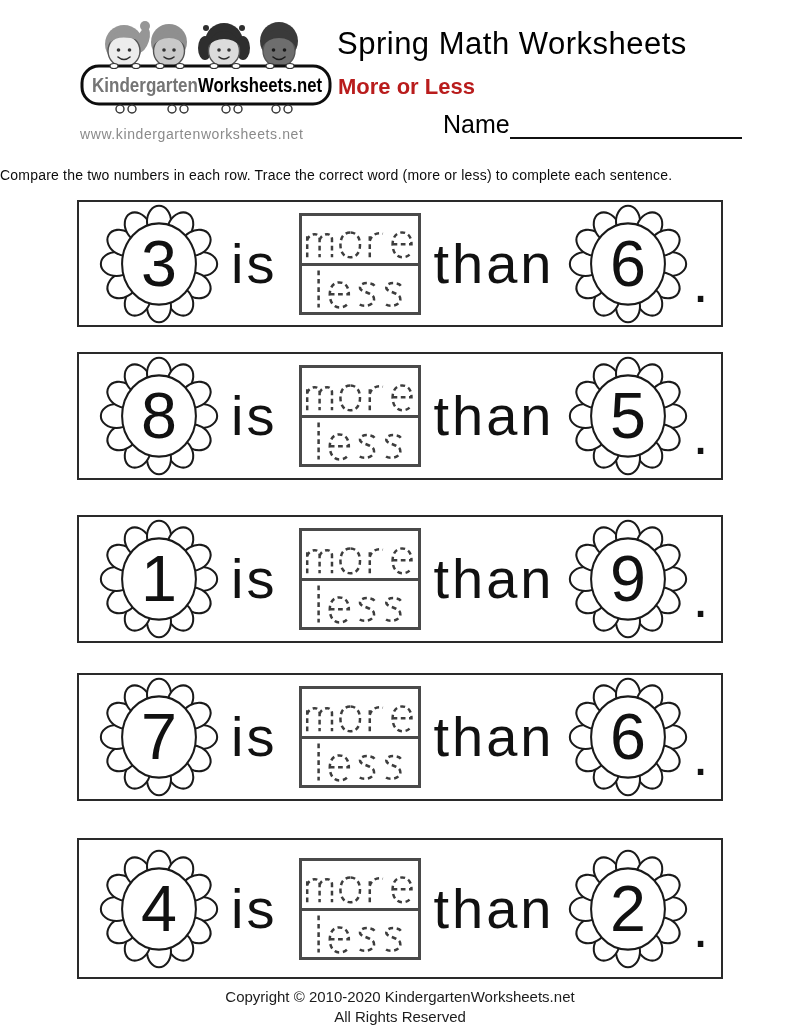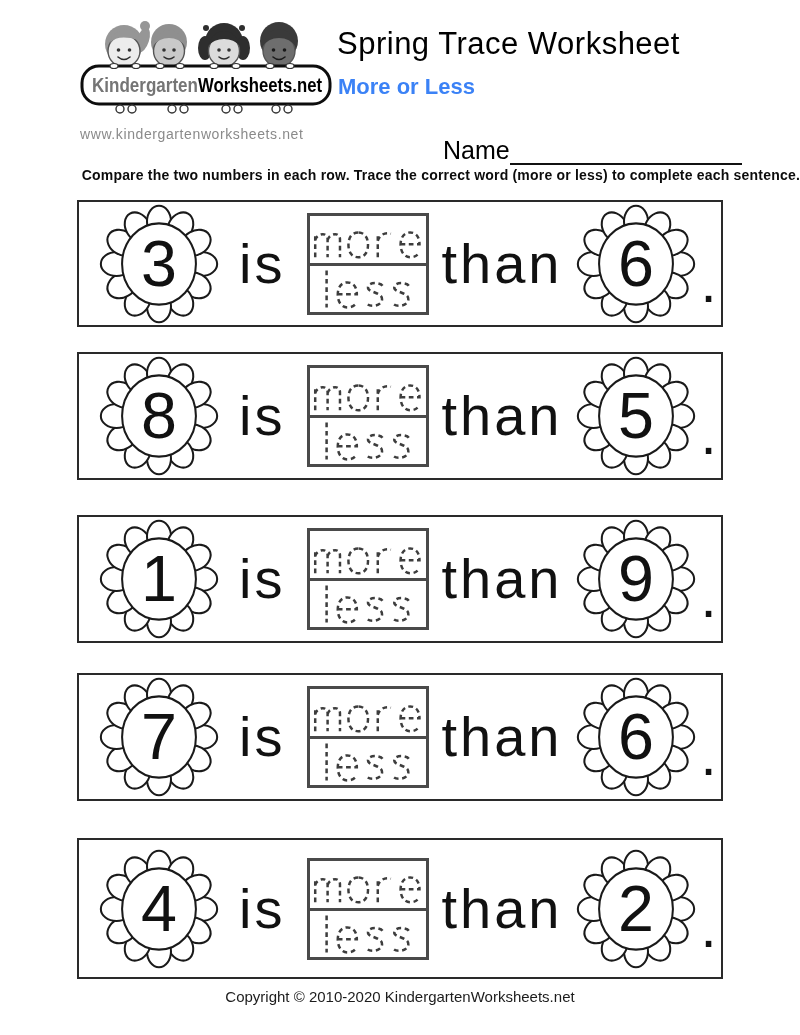--- a/index.html
+++ b/index.html
@@ -13,48 +13,48 @@
   .logo-url{
     position:absolute; left:0; top:116px; width:252px; text-align:left;
     font-size:14px; color:#8a8a8a; letter-spacing:.6px;
   }
   
   .title{
     position:absolute; left:337px; top:26px; font-size:31px; font-weight:400;
     letter-spacing:.5px; color:#000; white-space:nowrap;
   }
   .subtitle{
-    position:absolute; left:338px; top:74px; font-size:22px; font-weight:700; color:#3b82f6;
-  }
-  .name-row{position:absolute; left:443px; top:136px; font-size:25px; color:#000; white-space:nowrap;}
+    position:absolute; left:338px; top:74px; font-size:22px; font-weight:700; color:#b91c1c;
+  }
+  .name-row{position:absolute; left:443px; top:110px; font-size:25px; color:#000; white-space:nowrap;}
   .name-line{
     display:inline-block; width:232px; height:24px;
     border-bottom:2.5px solid #111; vertical-align:bottom;
   }
   
   .instructions{
-    position:absolute; left:0; top:167px; width:100%; text-align:right;
-    font-size:14px; color:#0c0c0c; letter-spacing:.2px;font-weight:bold;
+    position:absolute; left:0; top:167px; width:100%; text-align:left;
+    font-size:14px; color:#0c0c0c; letter-spacing:.2px;
   }
   
   .row{
     position:absolute; left:77px; width:646px; box-sizing:border-box;
     border:2px solid #2a2a2a; background:#fff;
     display:flex; align-items:center;
   }
   .flower{flex:0 0 auto;}
   .flower ellipse{fill:#fff; stroke:#1a1a1a; stroke-width:2.2px;}
   .fnum{
     font-family:"Liberation Sans", sans-serif; font-size:70px; fill:#111;
     text-anchor:middle;
   }
   .flower.left{margin-left:20px;}
   .flower.right{margin-left:14px;}
   .word{font-size:56px; color:#111; letter-spacing:3px; line-height:1;}
-  .word.is{margin-left:20px;}
+  .word.is{margin-left:12px;}
   .word.than{margin-left:12px;}
   .period{font-size:58px; color:#111; position:relative; top:18px; margin-left:4px; line-height:1;}
   
   .trace-box{
     flex:0 0 auto; margin-left:22px; width:122px; box-sizing:border-box;
     border:3px solid #4a4a4a; background:#fff;
   }
   .trace-cell{height:47px; display:flex; align-items:center; justify-content:center;}
   .trace-cell.bottom{border-top:3px solid #4a4a4a; height:46px;}
   .trace path{fill:none; stroke:#3d3d3d; stroke-width:1.9px; stroke-dasharray:3.6 2.7; stroke-linecap:butt;}
@@ -139,21 +139,21 @@
           <circle cx="158" cy="99" r="4"></circle>
         <circle cx="196" cy="99" r="4"></circle>
           <circle cx="208" cy="99" r="4"></circle>
       </g>
       <text class="brand" x="12" y="82" fill="#757575" textLength="106" lengthAdjust="spacingAndGlyphs">Kindergarten</text>
       <text class="brand" x="118" y="82" fill="#000" textLength="124" lengthAdjust="spacingAndGlyphs">Worksheets.net</text>
     </svg>
     <div class="logo-url">www.kindergartenworksheets.net</div>
   </div>
 
-  <div class="title">Spring Trace Worksheet</div>
+  <div class="title">Spring Math Worksheets</div>
   <div class="subtitle">More or Less</div>
   <div class="name-row"><span>Name</span><span class="name-line"></span></div>
 
   <div class="instructions">Compare the two numbers in each row. Trace the correct word (more or less) to complete each sentence.</div>
 
   <div class="row" style="top:200px;height:127px;">
     <svg class="flower left" width="120" height="120" viewBox="0 0 130 130">
       <g class="petals">
           <ellipse cx="111" cy="65" rx="13" ry="17" transform="rotate(90 111 65)"></ellipse>
           <ellipse cx="104.8" cy="88" rx="13" ry="17" transform="rotate(120 104.8 88)"></ellipse>
@@ -446,14 +446,15 @@
           <ellipse cx="88" cy="25.2" rx="13" ry="17" transform="rotate(390 88 25.2)"></ellipse>
           <ellipse cx="104.8" cy="42" rx="13" ry="17" transform="rotate(420 104.8 42)"></ellipse>
         </g>
       <ellipse cx="65" cy="65" rx="40" ry="44"></ellipse>
       <text class="fnum" x="65" y="89">2</text>
     </svg>
     <span class="period">.</span>
   </div>
 
   <div class="footer l1">Copyright © 2010-2020 KindergartenWorksheets.net</div>
+  <div class="footer l2">All Rights Reserved</div>
 
 </div>
 
 </body></html>

